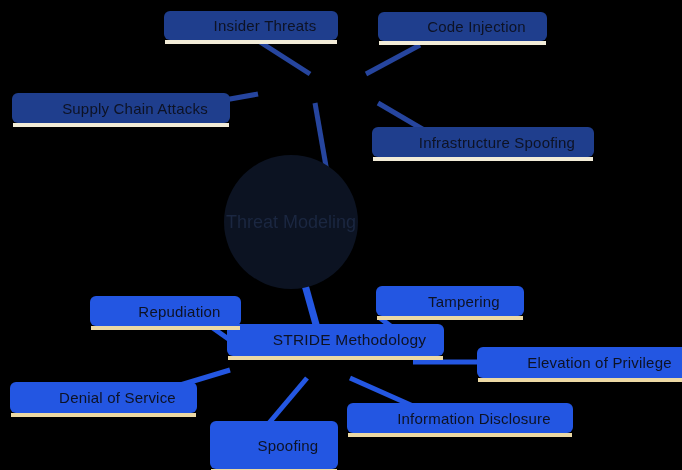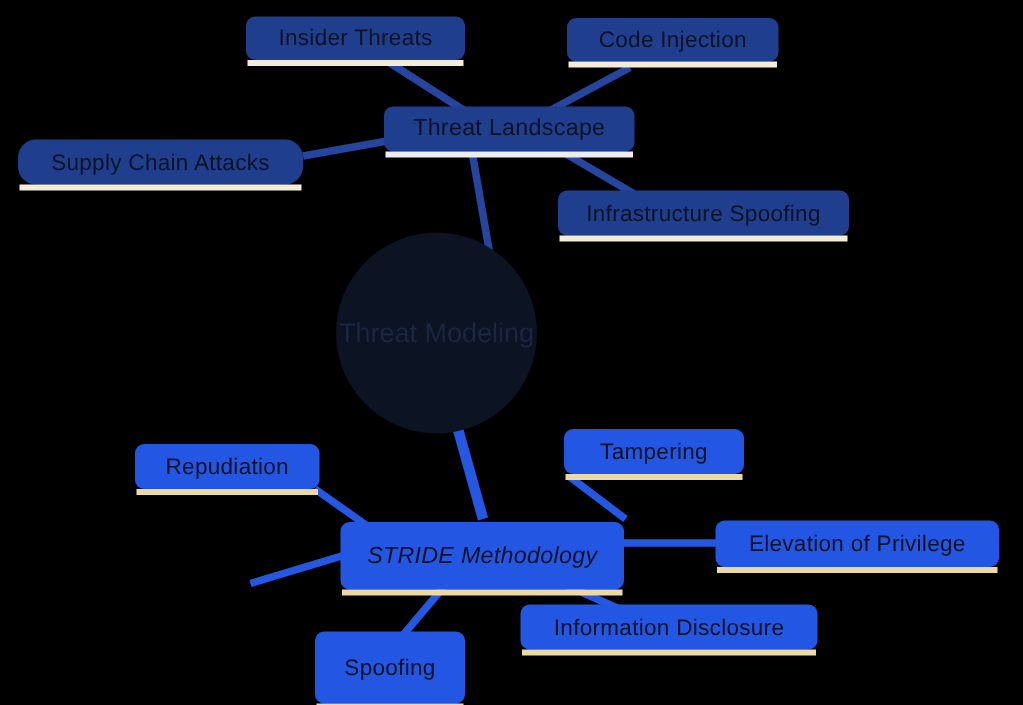--- a/index.html
+++ b/index.html
@@ -21,20 +21,21 @@
   .node {
     position: absolute;
     display: flex;
     align-items: center;
     justify-content: center;
     border-radius: 6px;
     font-size: 15px;
     color: #0d1224;
     white-space: nowrap;
     letter-spacing: 0.2px;
+    padding-left: 28px;
   }
   .node::after {
     content: "";
     position: absolute;
     left: 1px; right: 1px; bottom: -4px;
     height: 4px;
   }
   
   .sec-a { background: #1f3e8d; }
   .sec-a::after { background: #f2ecd8; }
@@ -54,25 +55,25 @@
     display: flex;
     align-items: center;
     justify-content: center;
     font-size: 18px;
   }
 
   
   .n-insider        { left: 164px; top: 11px;  width: 146px; height: 29px; }
   .n-codeinj        { left: 378px; top: 12px;  width: 141px; height: 29px; }
   .n-landscape      { left: 256px; top: 71px;  width: 167px; height: 30px; }
-  .n-supply         { left: 12px;  top: 93px;  width: 190px; height: 30px; border-radius: 12px; }
+  .n-supply         { left: 12px;  top: 93px;  width: 190px; height: 30px; }
   .n-infra          { left: 372px; top: 127px; width: 194px; height: 30px; }
   .n-repudiation    { left: 90px;  top: 296px; width: 123px; height: 30px; }
   .n-tampering      { left: 376px; top: 286px; width: 120px; height: 30px; }
-  .n-stride         { left: 227px; top: 348px; width: 189px; height: 45px; font-style: italic; }
+  .n-stride         { left: 227px; top: 324px; width: 189px; height: 32px; }
   .n-elevation      { left: 477px; top: 347px; width: 189px; height: 31px; }
   .n-dos            { left: 10px;  top: 382px; width: 159px; height: 31px; }
   .n-infodisc       { left: 347px; top: 403px; width: 198px; height: 30px; }
   .n-spoofing       { left: 210px; top: 421px; width: 100px; height: 48px; }
 </style>
 </head>
 <body>
 
 <div class="canvas">
 
@@ -88,26 +89,26 @@
     <line x1="210" y1="326" x2="244" y2="350" stroke="#2457e2" stroke-width="5"></line>
     <line x1="380" y1="318" x2="417" y2="346" stroke="#2457e2" stroke-width="5"></line>
     <line x1="167" y1="389" x2="230" y2="370" stroke="#2457e2" stroke-width="5"></line>
     <line x1="413" y1="362" x2="480" y2="362" stroke="#2457e2" stroke-width="5"></line>
     <line x1="350" y1="378" x2="413" y2="406" stroke="#2457e2" stroke-width="5"></line>
     <line x1="307" y1="378" x2="269" y2="423" stroke="#2457e2" stroke-width="5"></line>
   </svg>
 
   <div class="root-node">Threat Modeling</div>
 
-  <div class="node sec-a branch n-landscape">Threat Landscape</div>
   <div class="node sec-a n-insider">Insider Threats</div>
   <div class="node sec-a n-codeinj">Code Injection</div>
   <div class="node sec-a n-supply">Supply Chain Attacks</div>
   <div class="node sec-a n-infra">Infrastructure Spoofing</div>
 
   <div class="node sec-b branch n-stride">STRIDE Methodology</div>
   <div class="node sec-b n-repudiation">Repudiation</div>
   <div class="node sec-b n-tampering">Tampering</div>
+  <div class="node sec-b n-dos">Denial of Service</div>
   <div class="node sec-b n-elevation">Elevation of Privilege</div>
   <div class="node sec-b n-infodisc">Information Disclosure</div>
   <div class="node sec-b n-spoofing">Spoofing</div>
 
 </div>
 
 </body></html>

